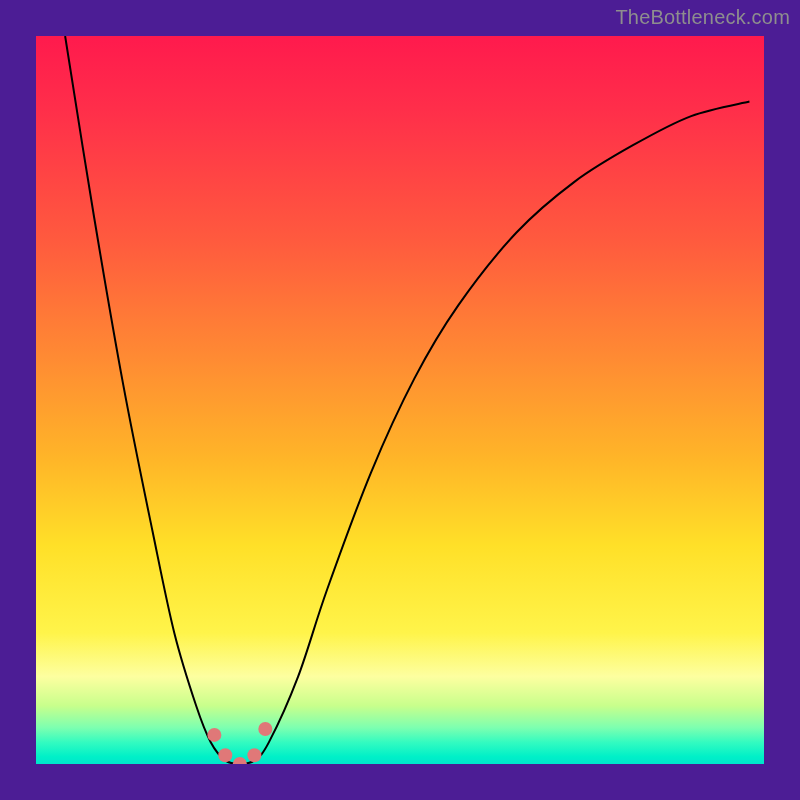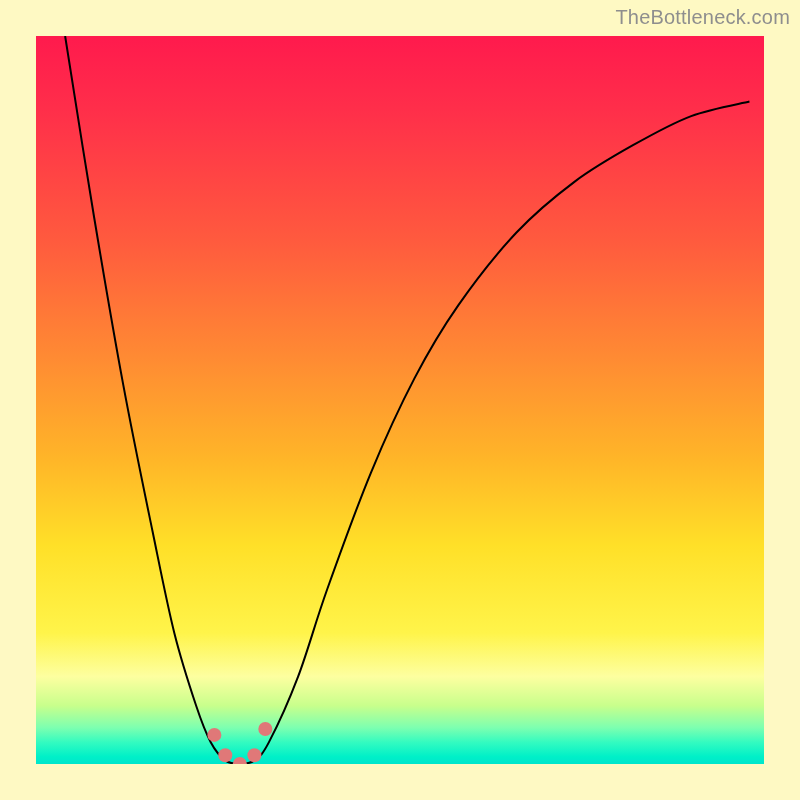--- a/index.html
+++ b/index.html
@@ -10,21 +10,21 @@
     background: #000;
     overflow: hidden;
     font-family: Arial, Helvetica, sans-serif;
   }
   .frame {
     position: absolute;
     left: 0;
     top: 0;
     width: 800px;
     height: 800px;
-    background: #fef9c3;
+    background: #4c1d95;
   }
   .plot {
     position: absolute;
     left: 36px;
     top: 36px;
     width: 728px;
     height: 728px;
     
     background: linear-gradient(
       to bottom,

